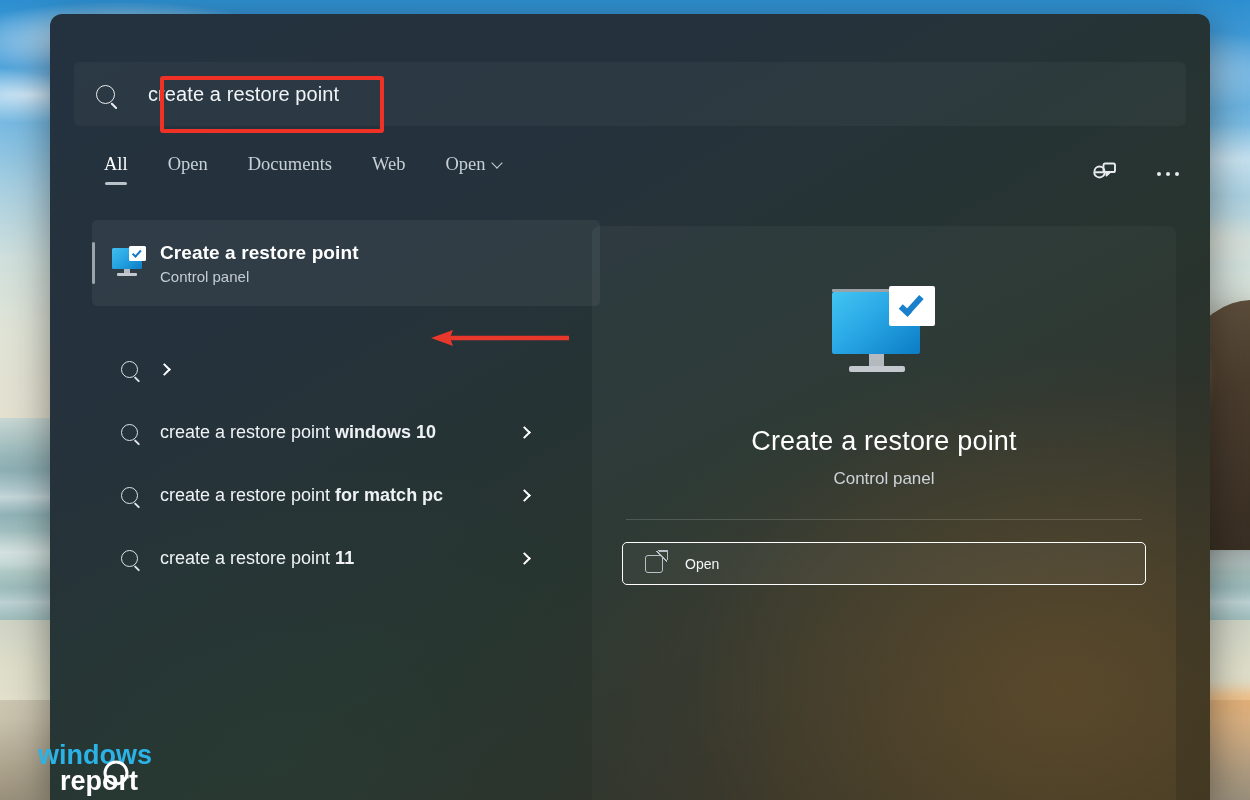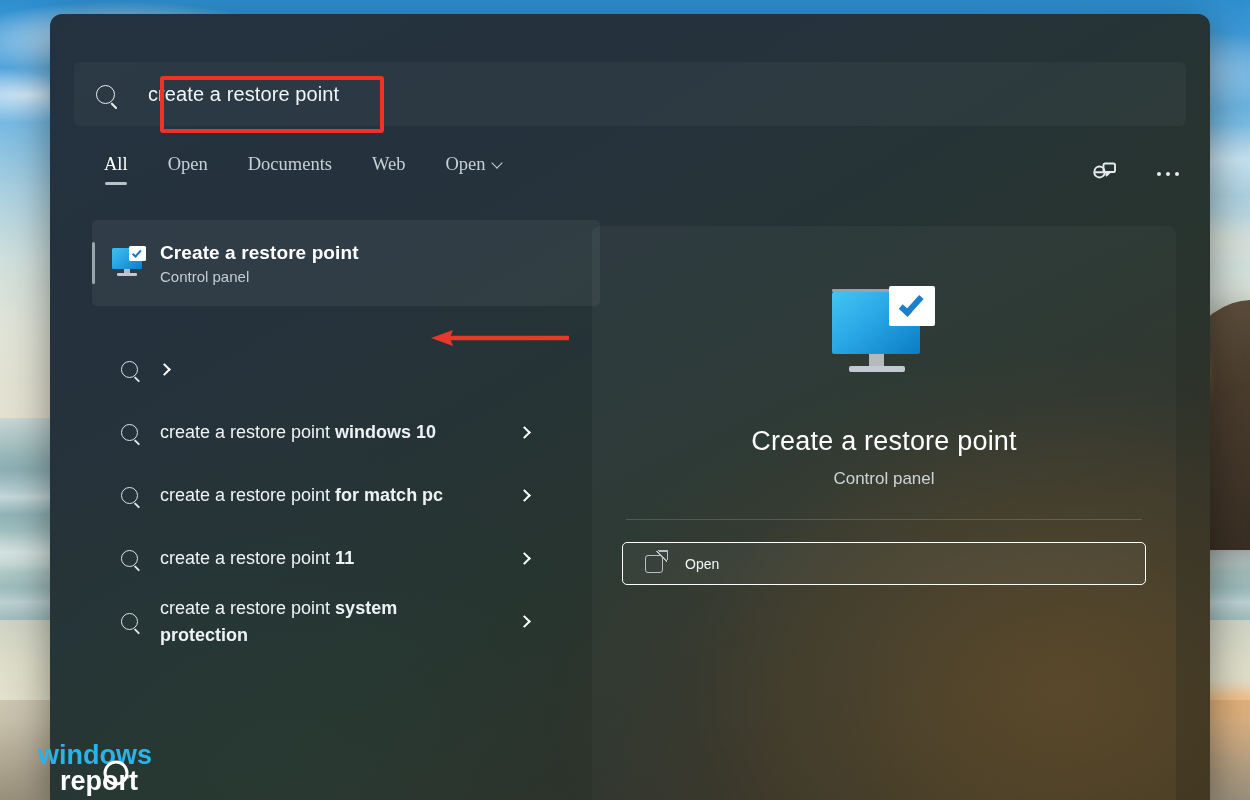--- a/index.html
+++ b/index.html
@@ -530,29 +530,20 @@
         <div class="web-item">
           <div class="wicon">
               <div class="mag-sm"></div>
             </div>
           <div class="wlabel">
             <span>create a restore point</span><b> 11</b>
           </div>
           <div class="chev-right"></div>
         </div>
 
-        <div class="web-item">
-          <div class="wicon">
-              <div class="mag-sm"></div>
-            </div>
-          <div class="wlabel">
-            <span>create a restore point</span><b> system protection</b>
-          </div>
-          <div class="chev-right"></div>
-        </div>
       </div>
     </div>
 
     <svg id="arrow-annotation" viewBox="0 0 140 18">
       <line x1="138" y1="9" x2="18" y2="9" stroke="#e8372b" stroke-width="4.5"></line>
       <polygon points="0,9 22,1 19,9 22,17" fill="#e8372b"></polygon>
     </svg>
 
     <div id="preview-panel">
       <div id="preview-inner">

